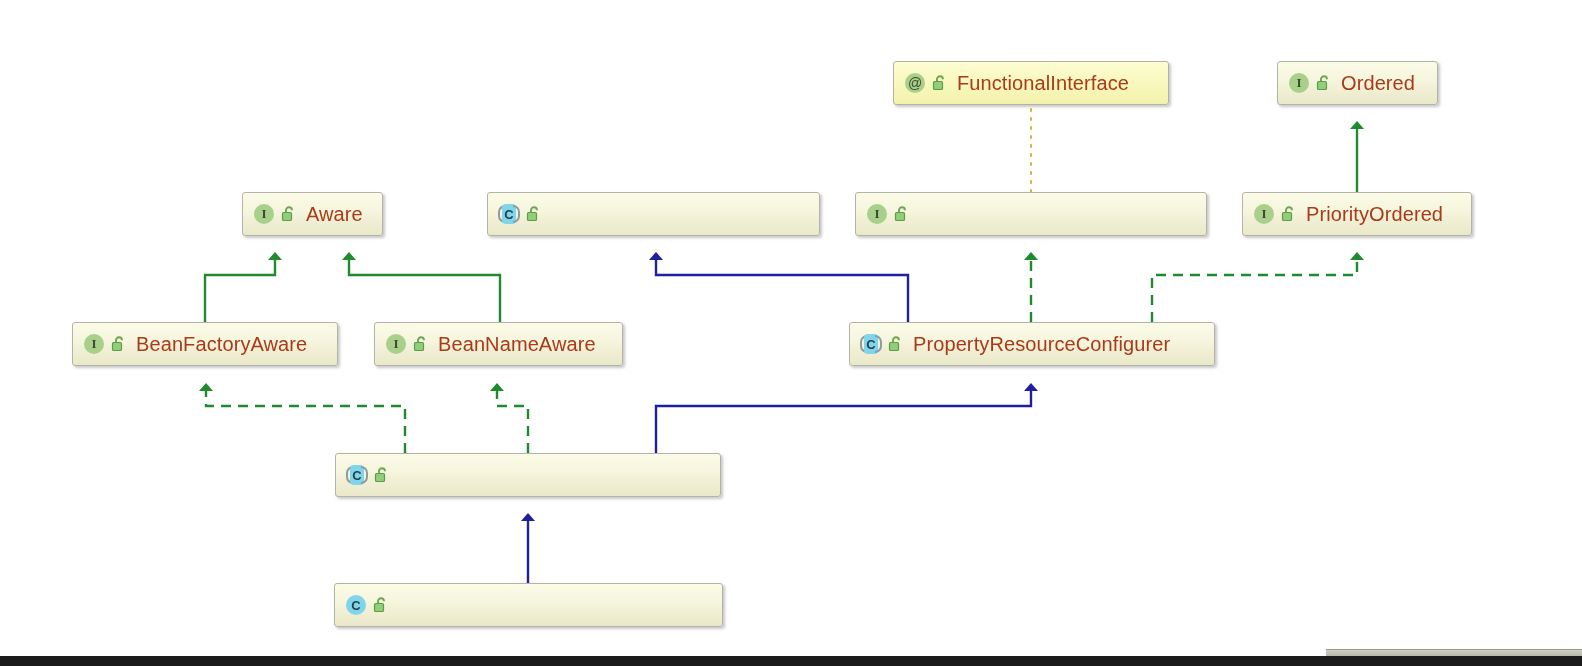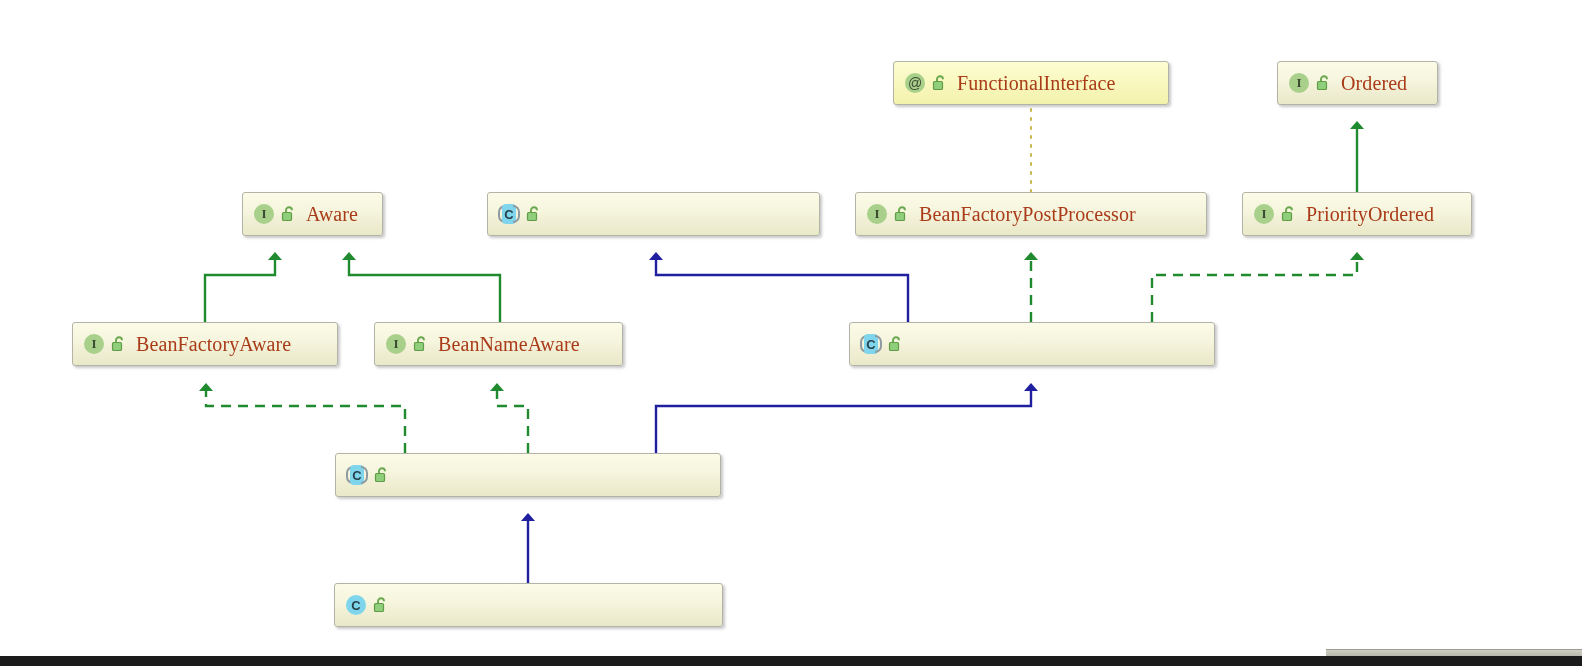--- a/index.html
+++ b/index.html
@@ -39,21 +39,20 @@
     white-space: nowrap;
     z-index: 5;
   }
   .node.annotation {
     background: linear-gradient(to bottom, #fdfdd2 0%, #f8f7bd 55%, #f3f2ab 100%);
   }
   .node-label {
     font-size: 20px;
     color: #a93b18;
     letter-spacing: 0.1px;
-    font-family: Liberation Serif, serif;
   }
   
   .type-icon {
     position: relative;
     width: 22px;
     height: 22px;
     margin-right: 6px;
     flex: 0 0 auto;
   }
   .type-icon .disc {
@@ -245,21 +244,20 @@
   </div>
 
   <div class="node" style="left:855px; top:192px; width:352px;">
     <span class="type-icon icon-interface">
       <span class="disc">I</span>
     </span>
     <svg class="lock-icon" viewBox="0 0 16 18">
       <path d="M5 7 V5.2 a3 3 0 0 1 6 0" fill="none" stroke="#6aa84f" stroke-width="1.9"></path>
       <rect x="1.5" y="7.5" width="9" height="8" rx="1.3" fill="#8fce7a" stroke="#5f9c45" stroke-width="1.2"></rect>
     </svg>
-    <span class="node-label">BeanFactoryPostProcessor</span>
   </div>
 
   <div class="node" style="left:1242px; top:192px; width:230px;">
     <span class="type-icon icon-interface">
       <span class="disc">I</span>
     </span>
     <svg class="lock-icon" viewBox="0 0 16 18">
       <path d="M5 7 V5.2 a3 3 0 0 1 6 0" fill="none" stroke="#6aa84f" stroke-width="1.9"></path>
       <rect x="1.5" y="7.5" width="9" height="8" rx="1.3" fill="#8fce7a" stroke="#5f9c45" stroke-width="1.2"></rect>
     </svg>
@@ -289,20 +287,21 @@
   </div>
 
   <div class="node" style="left:849px; top:322px; width:366px;">
     <span class="type-icon icon-abstract">
       <span class="disc">C</span>
     </span>
     <svg class="lock-icon" viewBox="0 0 16 18">
       <path d="M5 7 V5.2 a3 3 0 0 1 6 0" fill="none" stroke="#6aa84f" stroke-width="1.9"></path>
       <rect x="1.5" y="7.5" width="9" height="8" rx="1.3" fill="#8fce7a" stroke="#5f9c45" stroke-width="1.2"></rect>
     </svg>
+    <span class="node-label">PropertyResourceConfigurer</span>
   </div>
 
   <div class="node" style="left:335px; top:453px; width:386px;">
     <span class="type-icon icon-abstract">
       <span class="disc">C</span>
     </span>
     <svg class="lock-icon" viewBox="0 0 16 18">
       <path d="M5 7 V5.2 a3 3 0 0 1 6 0" fill="none" stroke="#6aa84f" stroke-width="1.9"></path>
       <rect x="1.5" y="7.5" width="9" height="8" rx="1.3" fill="#8fce7a" stroke="#5f9c45" stroke-width="1.2"></rect>
     </svg>

